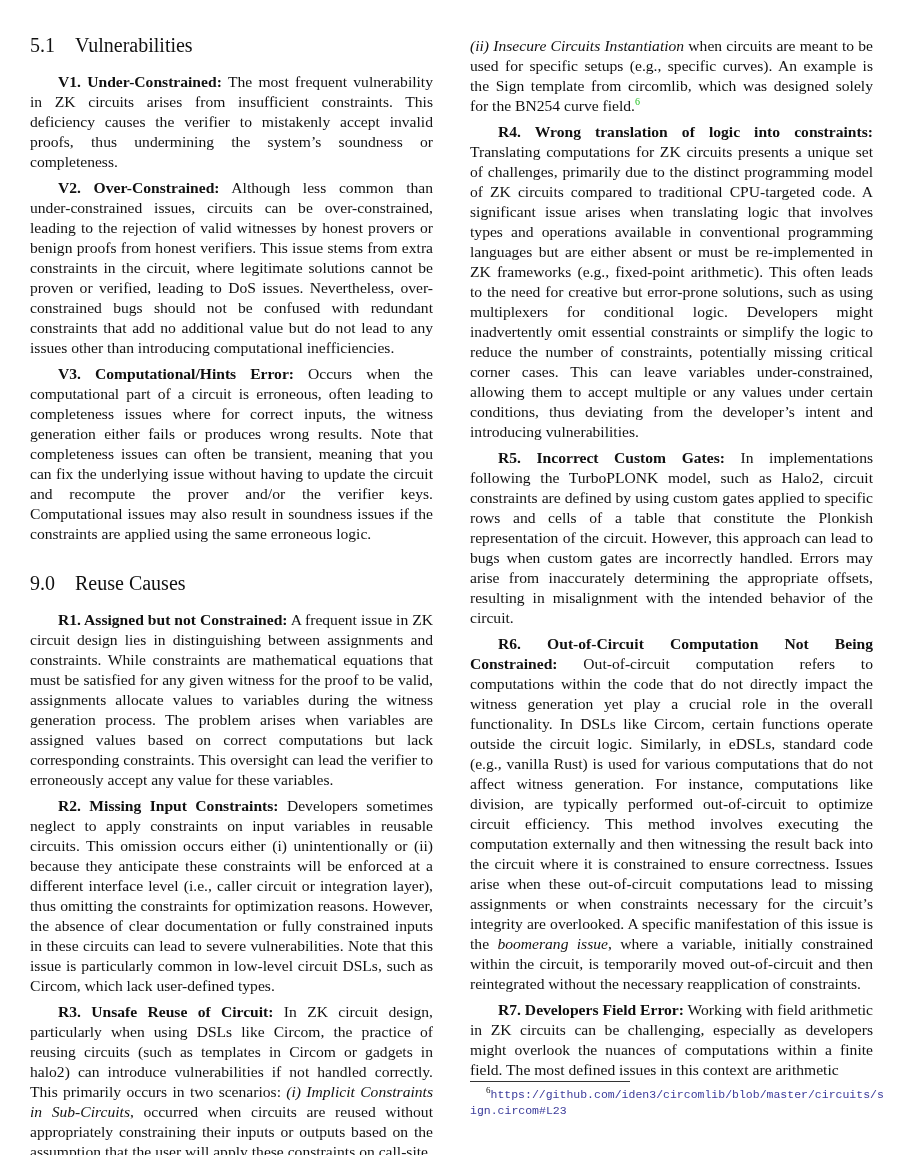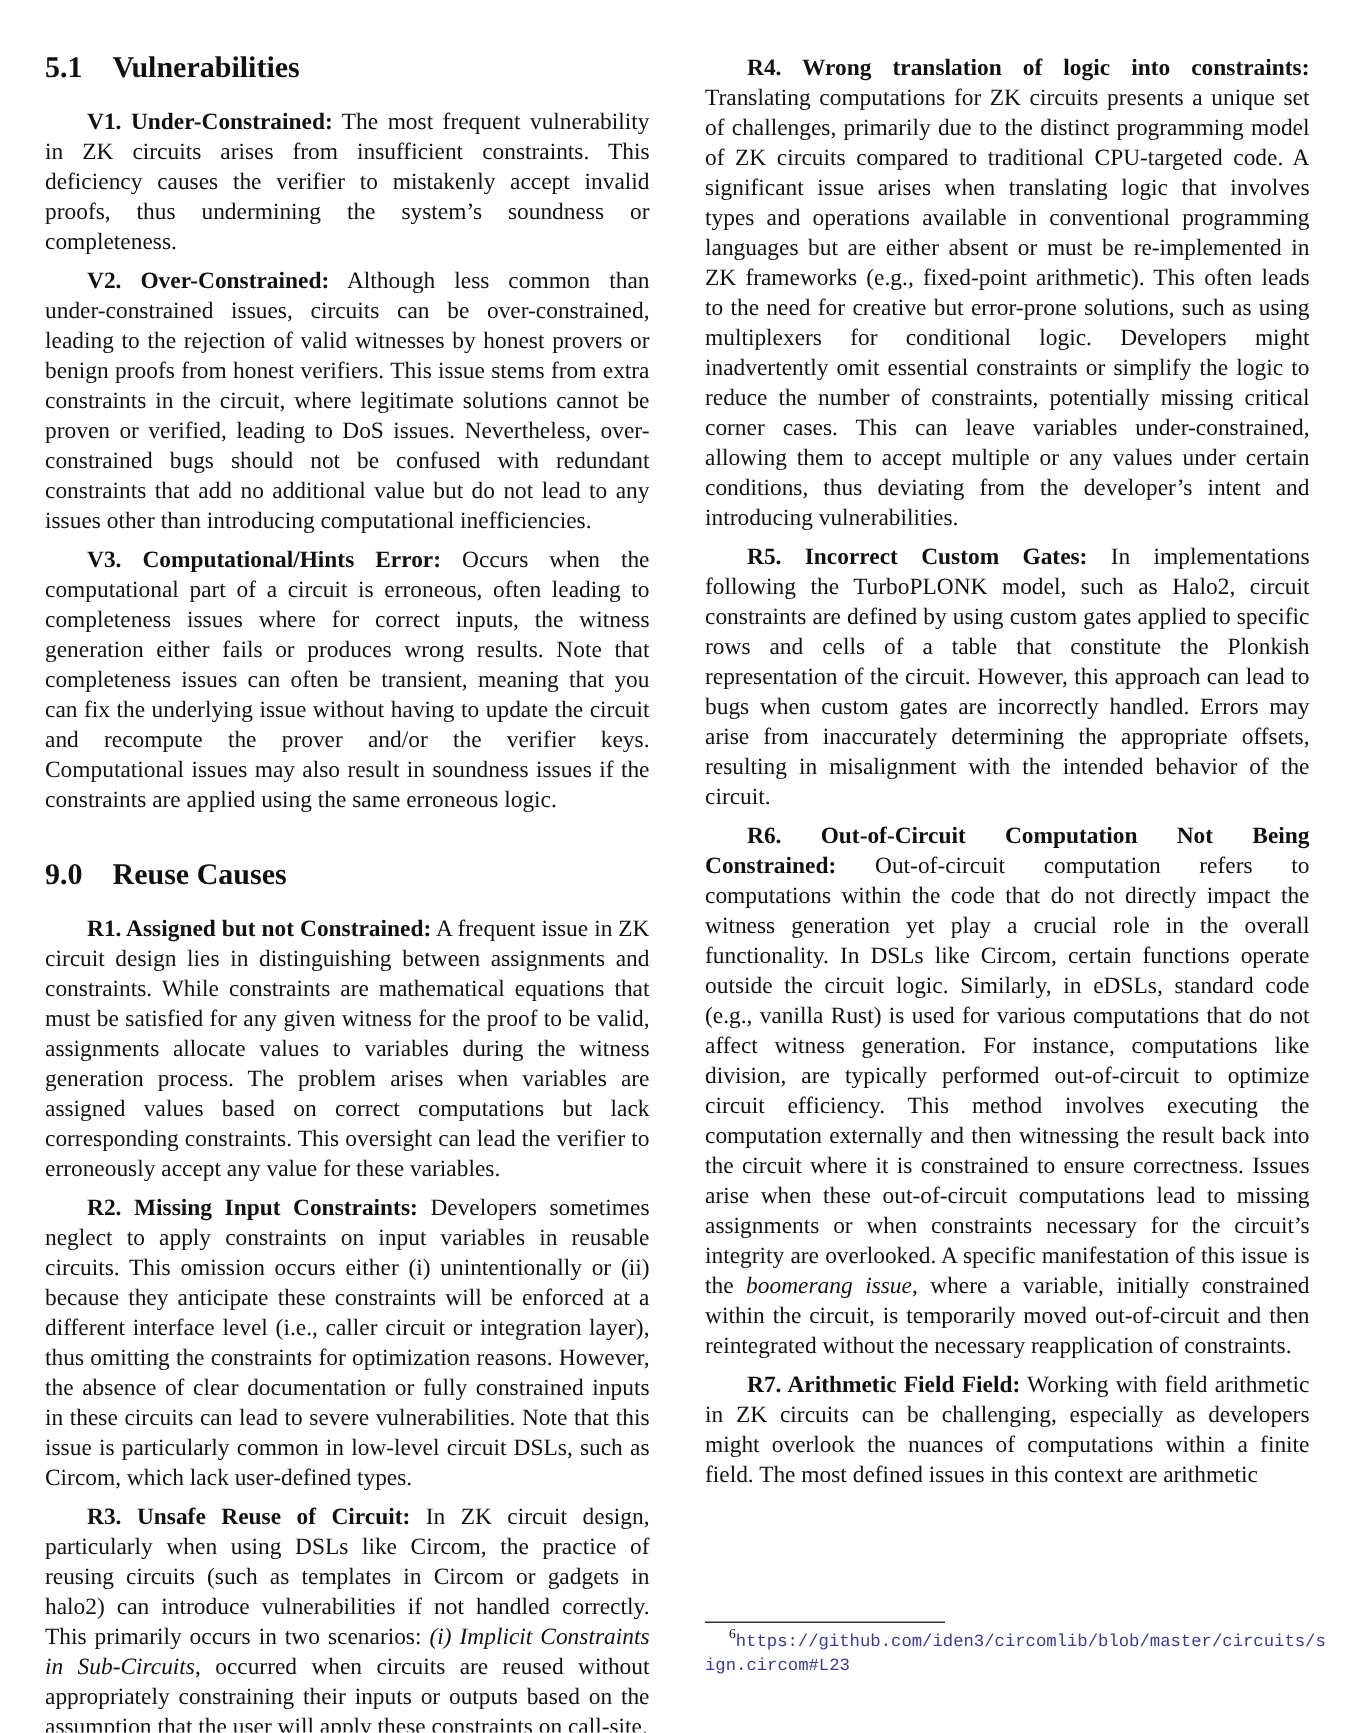--- a/index.html
+++ b/index.html
@@ -2,21 +2,21 @@
 <html><head>
 <meta charset="utf-8">
 <style>
   html, body { margin: 0; padding: 0; background: #ffffff; }
   body { width: 903px; height: 1155px; position: relative; overflow: hidden;
          font-family: "Liberation Serif", "DejaVu Serif", serif; color: #111; }
   .col { position: absolute; top: 28px; width: 403px; font-size: 15.6px; line-height: 20px;
          text-align: justify; hyphens: auto; }
   .col-left { left: 30px; }
   .col-right { left: 470px; top: 36px; }
-  h2 { font-size: 20px; font-weight: bold; margin: 4px 0 14px 0; line-height: 26px; }
+  h2 { font-size: 20px; font-weight: normal; margin: 4px 0 14px 0; line-height: 26px; }
   h2 .num { display: inline-block; width: 45px; }
   p { margin: 0 0 6px 0; }
   b { font-weight: bold; margin-left: 28px; }
   .sec-gap { height: 16px; }
   sup.fn { color: #1fbf1f; font-size: 10px; vertical-align: 6px; line-height: 0; }
   .fn-rule { position: absolute; left: 470px; top: 1081px; width: 160px; height: 1px; background: #333; }
   .footnote { position: absolute; left: 470px; top: 1087px; width: 420px; font-size: 11.5px; line-height: 16px;
               font-family: "Liberation Mono", "DejaVu Sans Mono", monospace; color: #3a3a9a; }
   .footnote sup { color: #111; font-family: "Liberation Serif", serif; font-size: 9px; vertical-align: 5px; line-height: 0; }
   .footnote .indent { display: inline-block; width: 16px; }
@@ -33,22 +33,23 @@
 
   <div class="sec-gap"></div>
   <h2><span class="num">9.0</span><span>Reuse Causes</span></h2>
 
   <p><b>R1. Assigned but not Constrained:</b> <span>A frequent issue in ZK circuit design lies in distinguishing between assignments and constraints. While constraints are mathematical equations that must be satisfied for any given witness for the proof to be valid, assignments allocate values to variables during the witness generation process. The problem arises when variables are assigned values based on correct computations but lack corresponding constraints. This oversight can lead the verifier to erroneously accept any value for these variables.</span></p>
   <p><b>R2. Missing Input Constraints:</b> <span>Developers sometimes neglect to apply constraints on input variables in reusable circuits. This omission occurs either (i) unintentionally or (ii) because they anticipate these constraints will be enforced at a different interface level (i.e., caller circuit or integration layer), thus omitting the constraints for optimization reasons. However, the absence of clear documentation or fully constrained inputs in these circuits can lead to severe vulnerabilities. Note that this issue is particularly common in low-level circuit DSLs, such as Circom, which lack user-defined types.</span></p>
   <p><b>R3. Unsafe Reuse of Circuit:</b> <span>In ZK circuit design, particularly when using DSLs like Circom, the practice of reusing circuits (such as templates in Circom or gadgets in halo2) can introduce vulnerabilities if not handled correctly. This primarily occurs in two scenarios: </span><i>(i) Implicit Constraints in Sub-Circuits</i><span>, occurred when circuits are reused without appropriately constraining their inputs or outputs based on the assumption that the user will apply these constraints on call-site. </span></p>
 </div>
 
 <div class="col col-right">
+  <p><i>(ii) Insecure Circuits Instantiation</i><span> when circuits are meant to be used for specific setups (e.g., specific curves). An example is the Sign template from circomlib, which was designed solely for the BN254 curve field.</span><sup class="fn">6</sup></p>
   <p><b>R4. Wrong translation of logic into constraints:</b> <span>Translating computations for ZK circuits presents a unique set of challenges, primarily due to the distinct programming model of ZK circuits compared to traditional CPU-targeted code. A significant issue arises when translating logic that involves types and operations available in conventional programming languages but are either absent or must be re-implemented in ZK frameworks (e.g., fixed-point arithmetic). This often leads to the need for creative but error-prone solutions, such as using multiplexers for conditional logic. Developers might inadvertently omit essential constraints or simplify the logic to reduce the number of constraints, potentially missing critical corner cases. This can leave variables under-constrained, allowing them to accept multiple or any values under certain conditions, thus deviating from the developer’s intent and introducing vulnerabilities.</span></p>
   <p><b>R5. Incorrect Custom Gates:</b> <span>In implementations following the TurboPLONK model, such as Halo2, circuit constraints are defined by using custom gates applied to specific rows and cells of a table that constitute the Plonkish representation of the circuit. However, this approach can lead to bugs when custom gates are incorrectly handled. Errors may arise from inaccurately determining the appropriate offsets, resulting in misalignment with the intended behavior of the circuit.</span></p>
   <p><b>R6. Out-of-Circuit Computation Not Being Constrained:</b> <span>Out-of-circuit computation refers to computations within the code that do not directly impact the witness generation yet play a crucial role in the overall functionality. In DSLs like Circom, certain functions operate outside the circuit logic. Similarly, in eDSLs, standard code (e.g., vanilla Rust) is used for various computations that do not affect witness generation. For instance, computations like division, are typically performed out-of-circuit to optimize circuit efficiency. This method involves executing the computation externally and then witnessing the result back into the circuit where it is constrained to ensure correctness. Issues arise when these out-of-circuit computations lead to missing assignments or when constraints necessary for the circuit’s integrity are overlooked. A specific manifestation of this issue is the </span><i>boomerang issue</i><span>, where a variable, initially constrained within the circuit, is temporarily moved out-of-circuit and then reintegrated without the necessary reapplication of constraints.</span></p>
-  <p><b>R7. Arithmetic Field Field:</b> <span>Working with field arithmetic in ZK circuits can be challenging, especially as developers might overlook the nuances of computations within a finite field. The most defined issues in this context are arithmetic</span></p>
+  <p><b>R7. Developers Field Error:</b> <span>Working with field arithmetic in ZK circuits can be challenging, especially as developers might overlook the nuances of computations within a finite field. The most defined issues in this context are arithmetic</span></p>
 </div>
 
 <div class="fn-rule"></div>
 <div class="footnote">
   <span class="indent"></span><sup>6</sup><span style="word-break: break-all;">https://github.com/iden3/circomlib/blob/master/circuits/sign.circom#L23</span>
 </div>
 
 </body></html>

